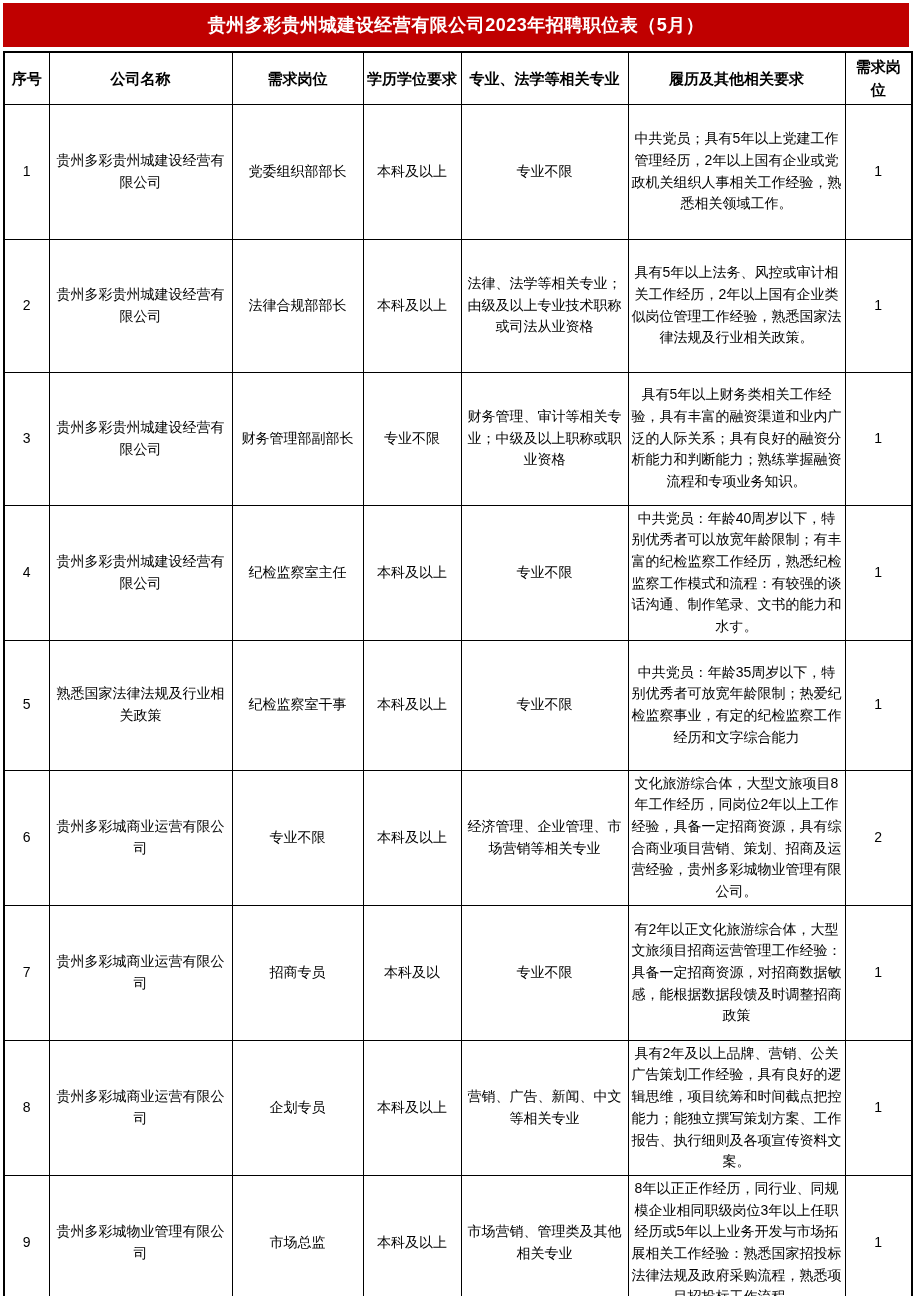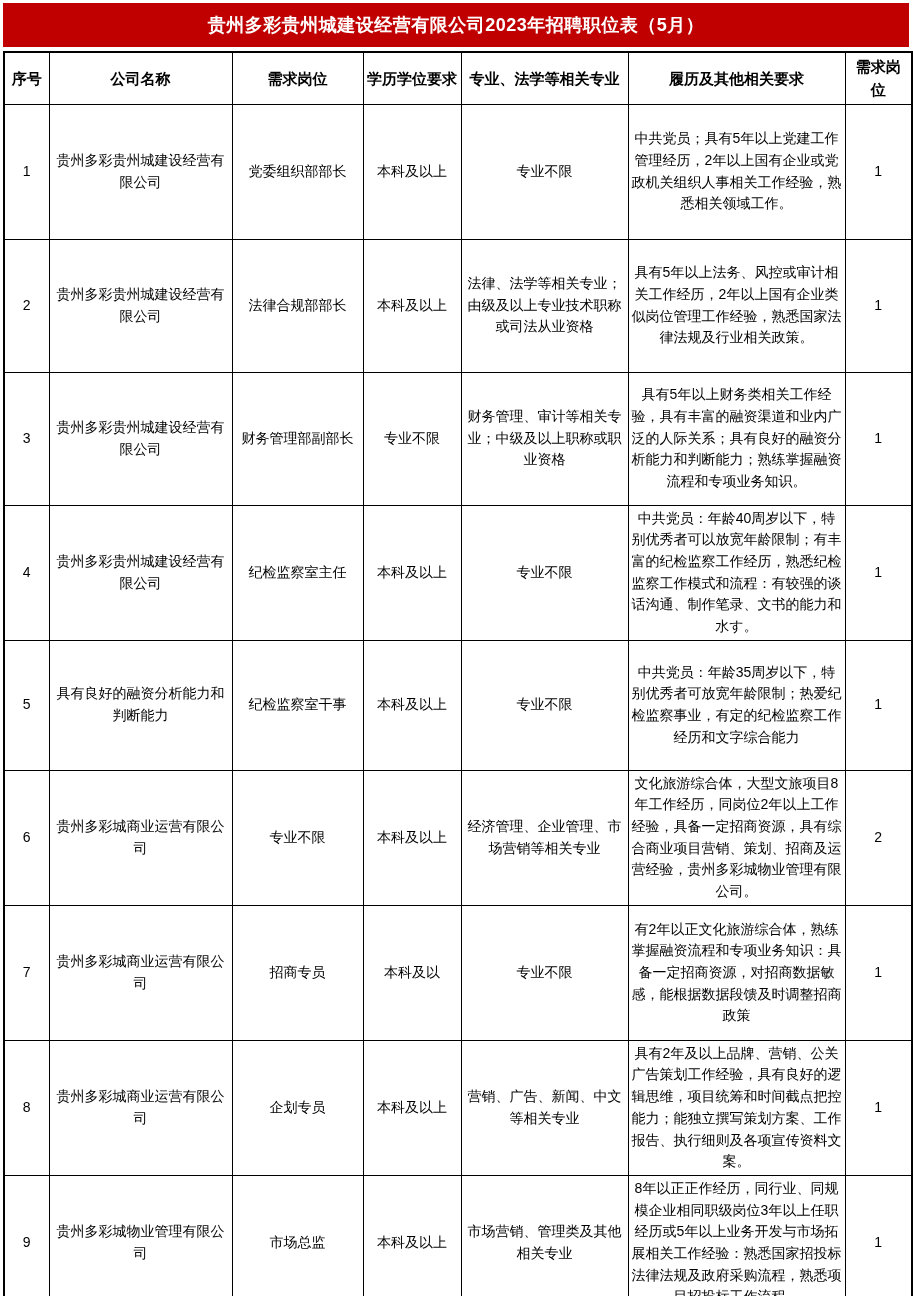--- a/index.html
+++ b/index.html
@@ -122,21 +122,21 @@
         <td>4</td>
         <td>贵州多彩贵州城建设经营有限公司</td>
         <td>纪检监察室主任</td>
         <td>本科及以上</td>
         <td>专业不限</td>
         <td class="exp">中共党员：年龄40周岁以下，特别优秀者可以放宽年龄限制；有丰富的纪检监察工作经历，熟悉纪检监察工作模式和流程：有较强的谈话沟通、制作笔录、文书的能力和水す。</td>
         <td>1</td>
       </tr>
       <tr>
         <td>5</td>
-        <td>具有良好的融资分析能力和判断能力</td>
+        <td>熟悉国家法律法规及行业相关政策</td>
         <td>纪检监察室干事</td>
         <td>本科及以上</td>
         <td>专业不限</td>
         <td class="exp">中共党员：年龄35周岁以下，特别优秀者可放宽年龄限制；热爱纪检监察事业，有定的纪检监察工作经历和文字综合能力</td>
         <td>1</td>
       </tr>
       <tr>
         <td>6</td>
         <td>贵州多彩城商业运营有限公司</td>
         <td>专业不限</td>
@@ -144,21 +144,21 @@
         <td>经济管理、企业管理、市场营销等相关专业</td>
         <td class="exp">文化旅游综合体，大型文旅项目8年工作经历，同岗位2年以上工作经验，具备一定招商资源，具有综合商业项目营销、策划、招商及运营经验，贵州多彩城物业管理有限公司。</td>
         <td>2</td>
       </tr>
       <tr>
         <td>7</td>
         <td>贵州多彩城商业运营有限公司</td>
         <td>招商专员</td>
         <td>本科及以</td>
         <td>专业不限</td>
-        <td class="exp">有2年以正文化旅游综合体，熟练掌握融资流程和专项业务知识：具备一定招商资源，对招商数据敏感，能根据数据段馈及时调整招商政策</td>
+        <td class="exp">有2年以正文化旅游综合体，大型文旅须目招商运营管理工作经验：具备一定招商资源，对招商数据敏感，能根据数据段馈及时调整招商政策</td>
         <td>1</td>
       </tr>
       <tr>
         <td>8</td>
         <td>贵州多彩城商业运营有限公司</td>
         <td>企划专员</td>
         <td>本科及以上</td>
         <td>营销、广告、新闻、中文等相关专业</td>
         <td class="exp">具有2年及以上品牌、营销、公关广告策划工作经验，具有良好的逻辑思维，项目统筹和时间截点把控能力；能独立撰写策划方案、工作报告、执行细则及各项宣传资料文案。</td>
         <td>1</td>

